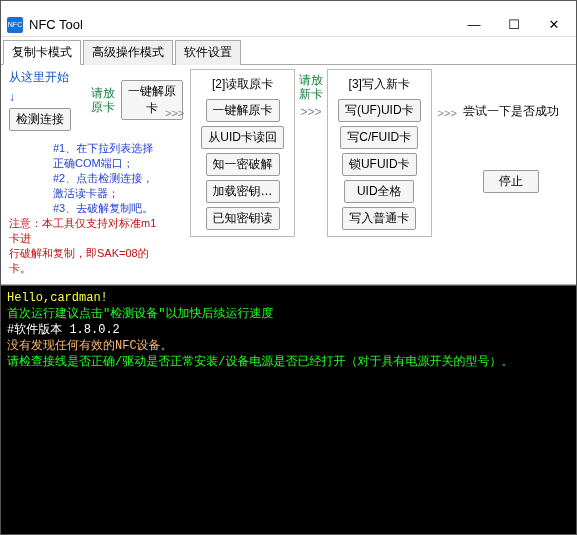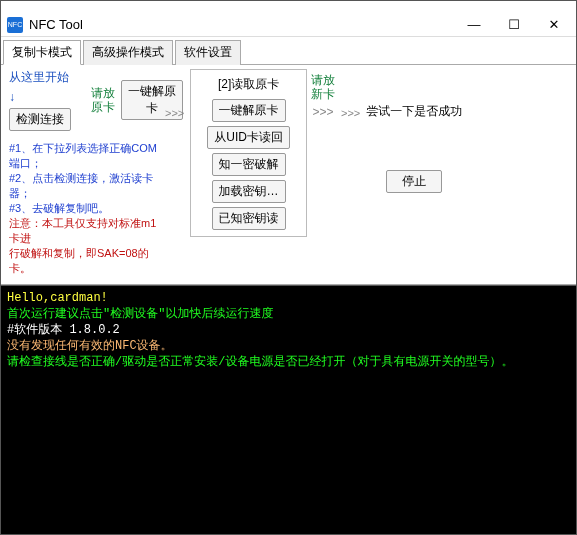--- a/index.html
+++ b/index.html
@@ -8,27 +8,27 @@
   .titlebar .icon { width: 16px; height: 16px; background: #1a6fd6; margin-right: 6px; display:inline-flex;align-items:center;justify-content:center;color:#fff;font-size:7px;border-radius:2px;}
   .titlebar .title { flex: 1; font-size: 13px; }
   .titlebar .ctrl { width: 40px; height: 24px; display: flex; align-items: center; justify-content: center; font-size: 13px; cursor:pointer;}
   .tabs { display: flex; border-bottom: 1px solid #aaa; padding: 2px 2px 0 2px;}
   .tab { padding: 3px 8px; border: 1px solid #aaa; border-bottom: none; background:#f0f0f0; margin-right:2px; cursor:pointer; position:relative; top:1px;}
   .tab.active { background:#fff; border-bottom:1px solid #fff;}
   .topbar { padding: 4px 8px 8px 8px; display: flex; align-items: flex-start; gap: 4px; border-bottom: 1px solid #aaa;}
   .col { display:flex; flex-direction:column; align-items:center; gap:4px;}
   .col-left { width: 150px; align-items:flex-start;}
   .arrow { color:#888; padding: 14px 2px 0 2px; font-size:11px; align-self:flex-start; margin-top:24px;}
-  .group { border:1px solid #bbb; padding:6px 16px; display:flex; flex-direction:column; gap:4px; align-items:center;}
+  .group { border:1px solid #bbb; padding:6px 10px; display:flex; flex-direction:column; gap:4px; align-items:center;}
   .group-title { font-size:12px; margin-bottom:2px;}
   .btn { border:1px solid #999; background:#f5f5f5; padding:2px 6px; min-width:62px; text-align:center; cursor:pointer; font-size:12px; border-radius:2px;}
   .btn.wide{min-width:70px;}
   .green { color:#15803d; font-weight:normal; font-size:12px; line-height:14px; text-align:center;}
   .legend { font-size:11px; line-height:15px; margin-top:6px;}
-  .legend .blue{color:#2040d0;}
+  .legend .blue{color:#2040d0;margin-left:44px;}
   .legend .red{color:#c01010;}
   .rightcol{display:flex;flex-direction:column;align-items:center;gap:0;padding-top:34px;}
   .log { background:#000; color:#0f0; font-family: "Consolas","Courier New",monospace; font-size:12px; padding:4px 6px; height:296px; overflow-y:scroll; line-height:16px; white-space:pre-wrap; word-break:break-all; border-top:1px solid #555;}
   .log .yellow{color:#ffff40;margin-top:40px;}
   .log .red{color:#fdba74;}
   .log .green{color:#20ff20;}
   .log .white{color:#fff;}
   .row1{display:flex;gap:20px;align-items:center;}
   .starthere{color:#1a4fbf;}
   ::-webkit-scrollbar{width:16px;background:#f0f0f0;}
@@ -86,20 +86,30 @@
       <button class="btn wide">已知密钥读</button>
     </div>
   </div>
 
   <div style="display:flex;flex-direction:column;align-items:center;padding-top:4px;">
     <span class="green" style="white-space:pre;">请放
 新卡</span>
     <span style="color:#888;margin-top:4px;">&gt;&gt;&gt;</span>
   </div>
 
+  <div class="col">
+    <div class="group">
+      <div class="group-title">[3]写入新卡</div>
+      <button class="btn wide">写(UF)UID卡</button>
+      <button class="btn wide">写C/FUID卡</button>
+      <button class="btn wide">锁UFUID卡</button>
+      <button class="btn wide">UID全格</button>
+      <button class="btn wide">写入普通卡</button>
+    </div>
+  </div>
 
   <div class="arrow">&gt;&gt;&gt;</div>
 
   <div class="rightcol">
     <span>尝试一下是否成功</span>
     <div style="height:50px;"></div>
     <button class="btn" style="min-width:56px;">停止</button>
   </div>
 </div>
 

